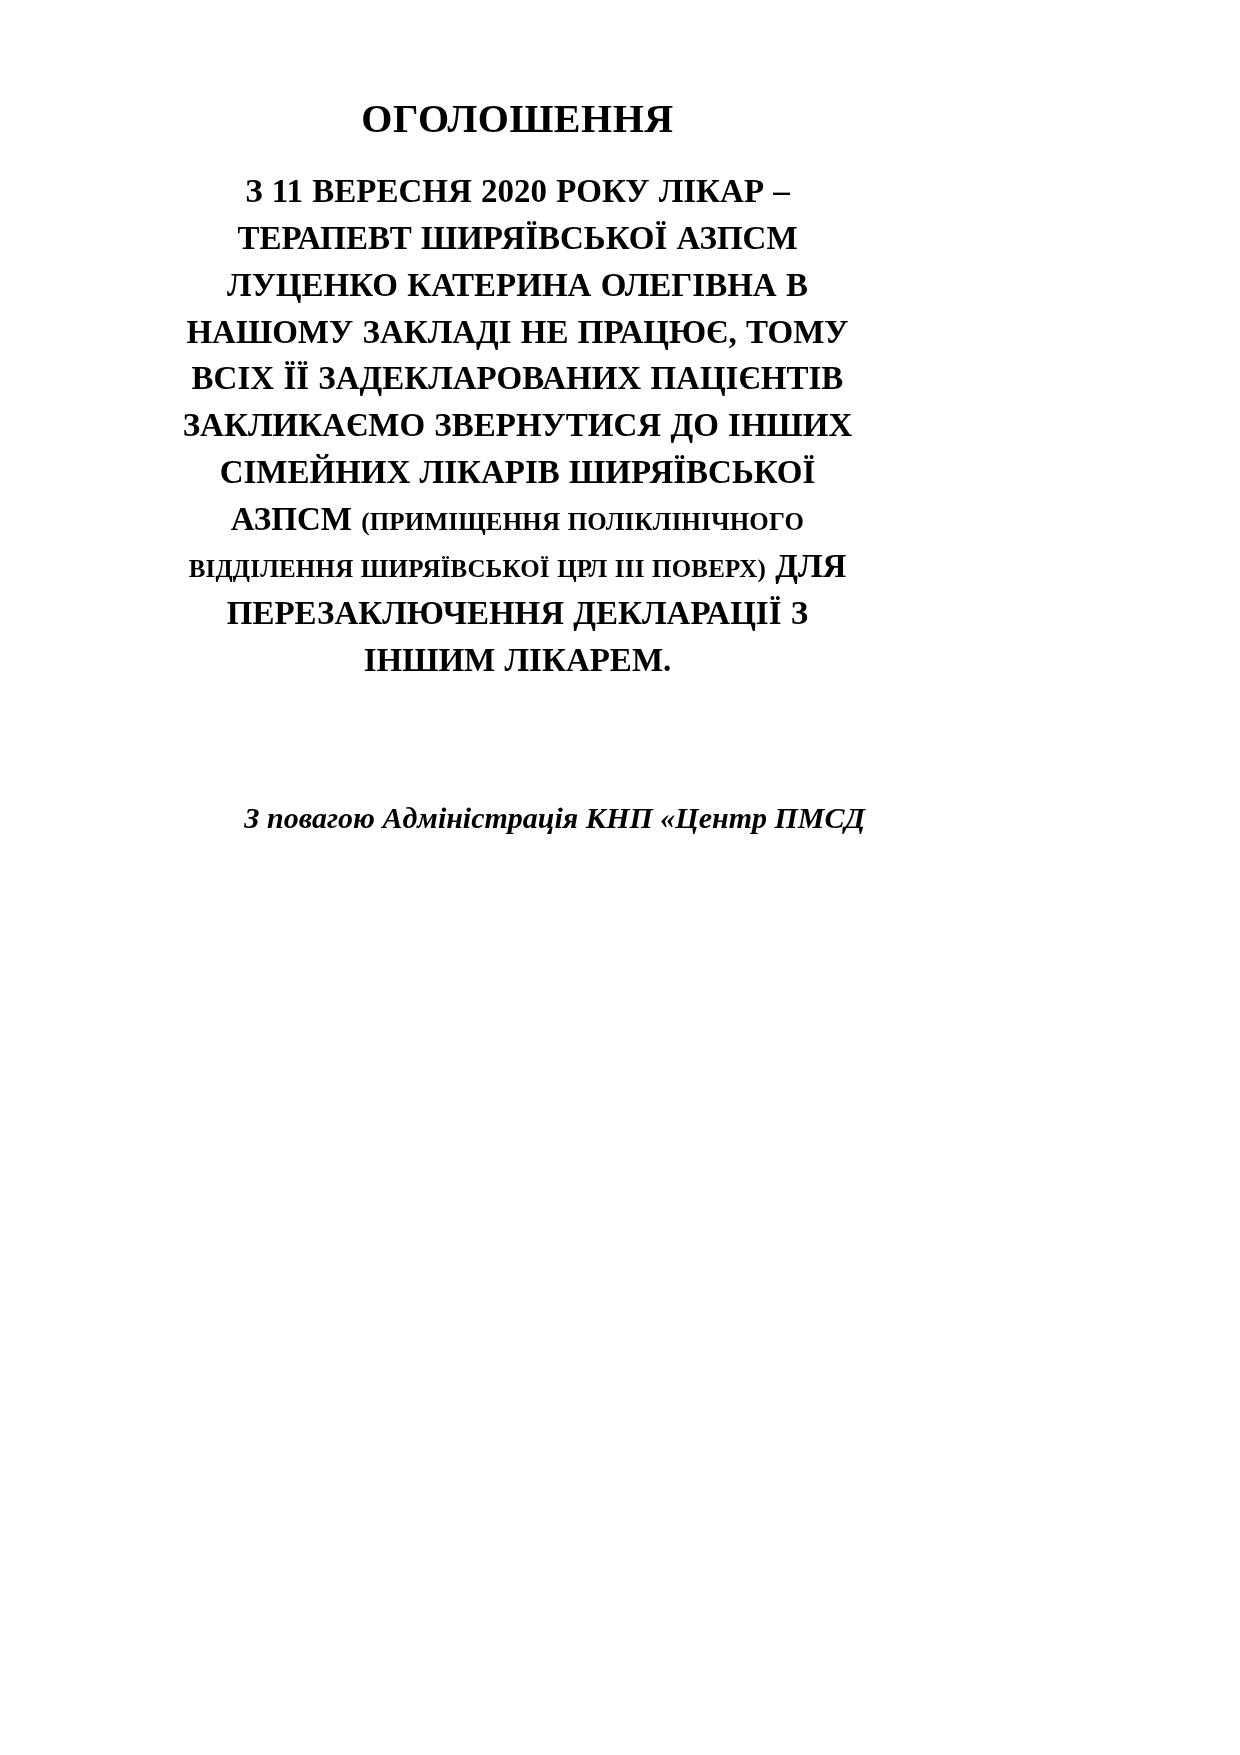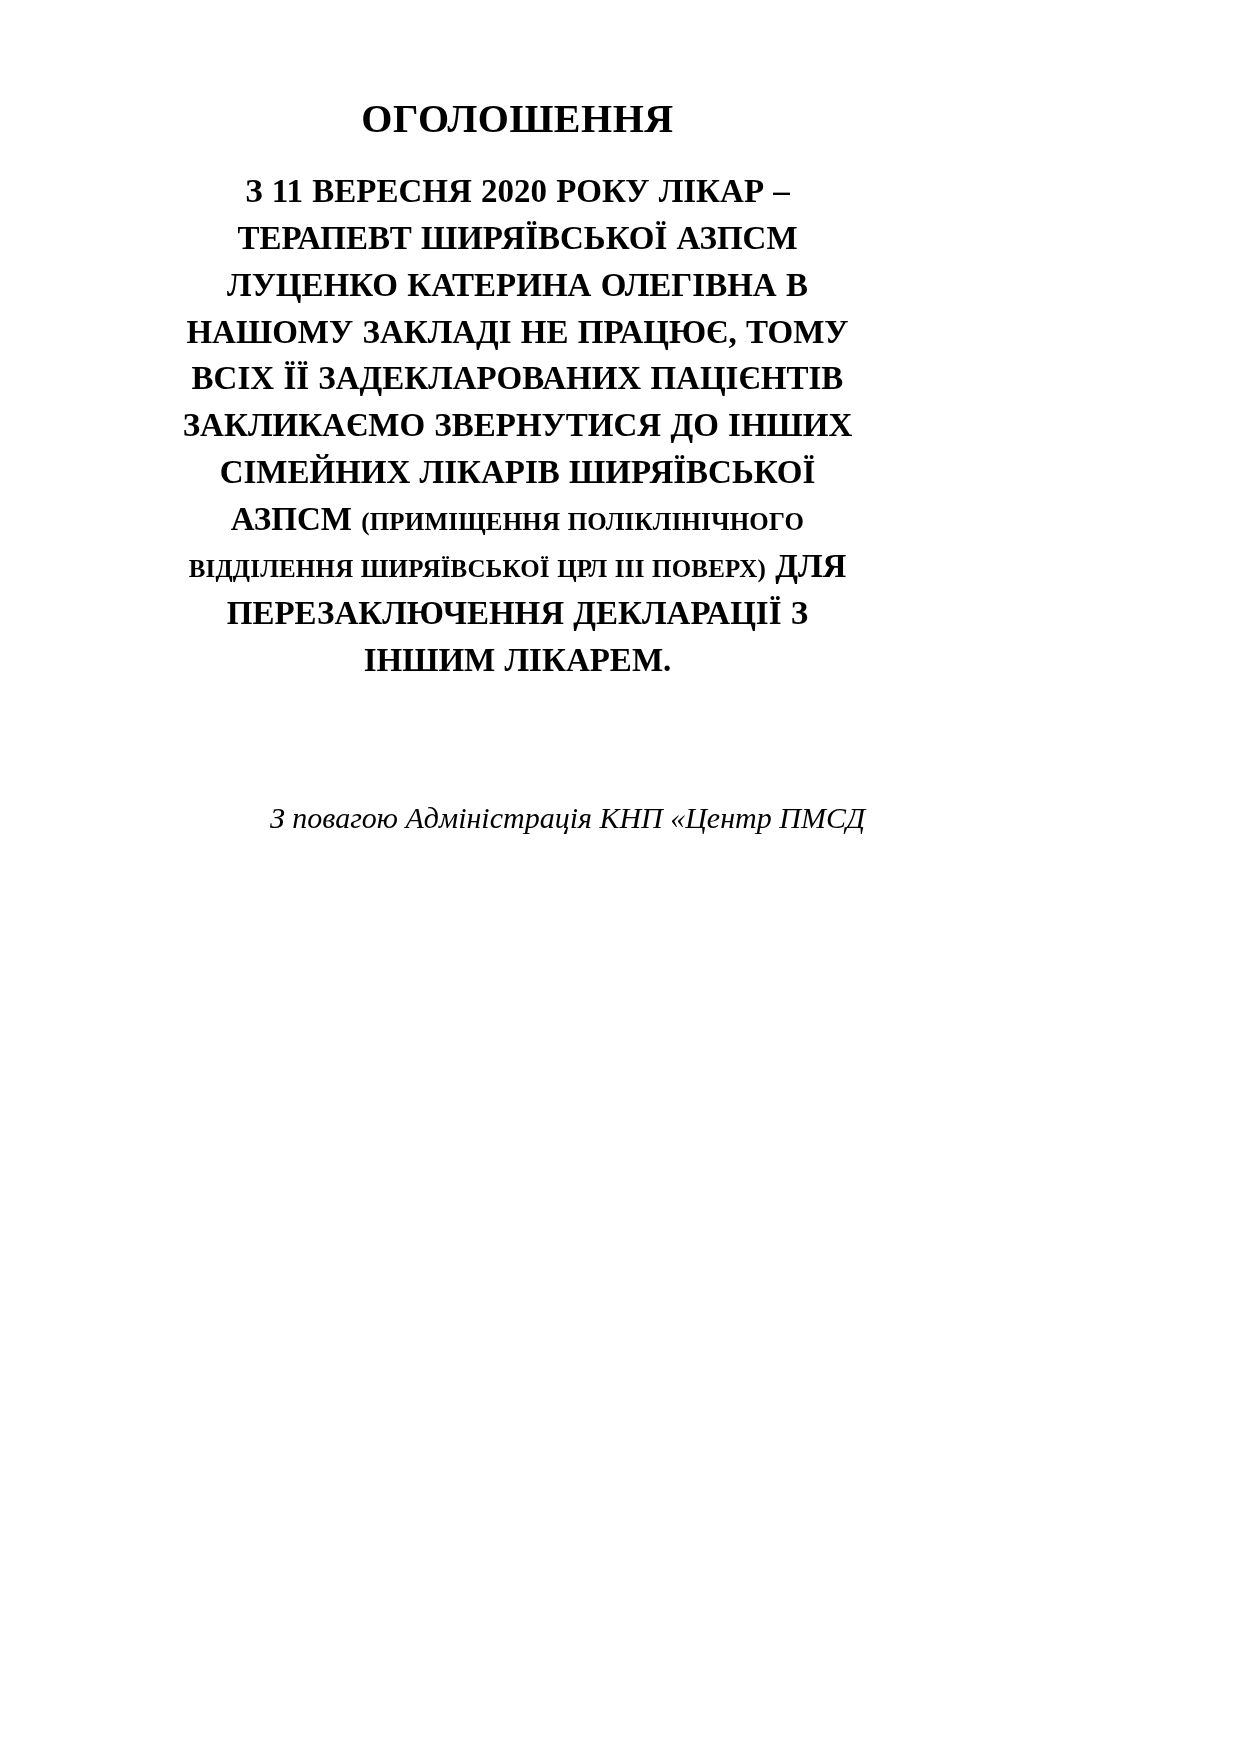--- a/index.html
+++ b/index.html
@@ -40,21 +40,21 @@
   .body-block .small-caps {
     font-size: 25px;
     font-weight: bold;
     letter-spacing: 0.2px;
   }
   .signature {
     margin-top: 112px;
     text-align: right;
     font-size: 30px;
     font-style: italic;
-    font-weight: normal;
+    font-weight: bold;
     line-height: 1.5;
     padding-right: 20px;
   }
   .sig-line {
     display: block;
   }
 </style>
 </head>
 <body>
 

